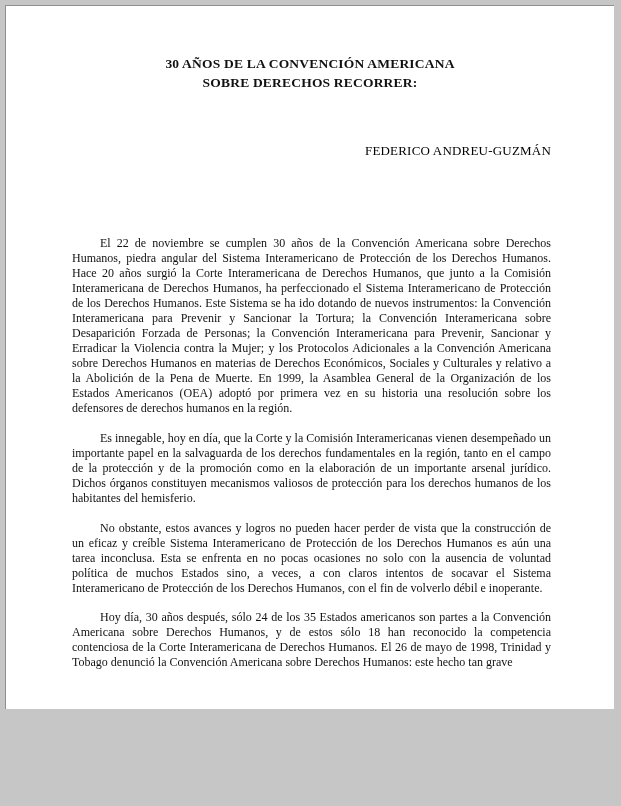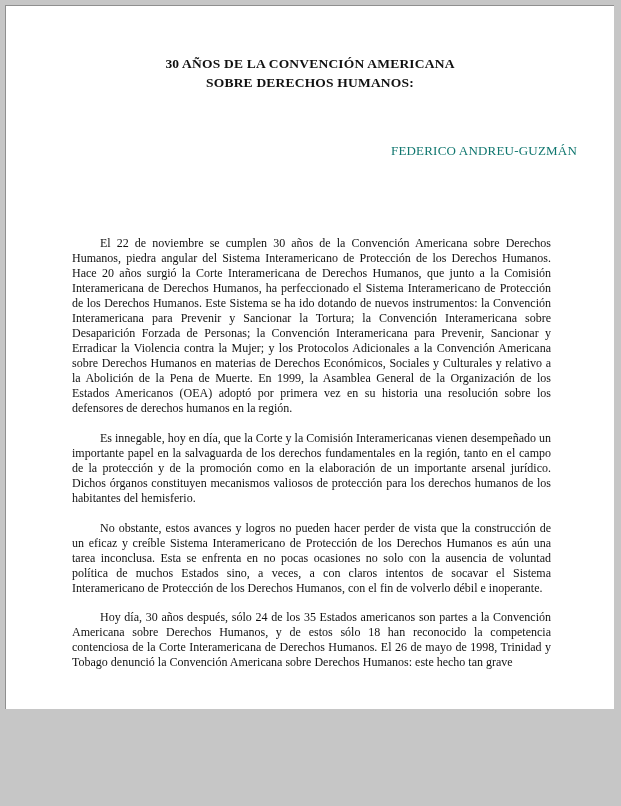--- a/index.html
+++ b/index.html
@@ -35,26 +35,26 @@
   .doc-title {
     margin: 49px 40px 0 40px;
     text-align: center;
     font-weight: bold;
     font-size: 13.5px;
     line-height: 18.5px;
     letter-spacing: 0.2px;
     color: #111111;
   }
   .author-line {
-    margin: 51px 37px 0 66px;
+    margin: 51px 63px 0 66px;
     text-align: right;
     font-size: 13px;
     line-height: 16px;
     letter-spacing: 0.2px;
-    color: #0f766e;
+    color: #000000;
   }
   .body-text {
     margin: 77px 63px 0 66px;
   }
   .body-text p {
     margin: 0 0 14.8px 0;
     font-size: 12px;
     line-height: 15px;
     text-align: justify;
     text-indent: 28px;
@@ -73,21 +73,21 @@
 </style>
 </head>
 <body>
 
 <div class="canvas">
   <div class="page">
     <div class="page-inner">
 
       <div class="doc-title">
         <div>30 AÑOS DE LA CONVENCIÓN AMERICANA</div>
-        <div>SOBRE DERECHOS HUMANOS:</div>
+        <div>SOBRE DERECHOS RECORRER:</div>
       </div>
 
       <div class="author-line">FEDERICO ANDREU-GUZMÁN</div>
 
       <div class="body-text">
         <p>El 22 de noviembre se cumplen 30 años de la Convención Americana sobre Derechos Humanos,  piedra angular del Sistema  Interamericano de Protección de los Derechos Humanos. Hace 20 años surgió la Corte Interamericana de Derechos Humanos, que junto a la Comisión Interamericana de Derechos Humanos, ha perfeccionado el Sistema Interamericano de Protección de los Derechos Humanos. Este Sistema se ha ido dotando de nuevos instrumentos: la Convención Interamericana para Prevenir y Sancionar la Tortura; la Convención Interamericana sobre Desaparición Forzada de Personas; la Convención Interamericana para Prevenir, Sancionar y Erradicar la Violencia contra la Mujer; y los  Protocolos Adicionales a la Convención Americana sobre Derechos Humanos en materias de Derechos Económicos, Sociales y Culturales y relativo a la Abolición de la Pena de Muerte. En 1999, la Asamblea General de la Organización de los Estados Americanos (OEA) adoptó por primera vez en su historia una resolución sobre los defensores de derechos humanos en la región.</p>
         <p>Es innegable, hoy en día, que la Corte y la Comisión Interamericanas vienen desempeñado un importante papel en la salvaguarda de los derechos fundamentales en la región, tanto en el campo de la protección y de la promoción como en la elaboración de un importante  arsenal jurídico. Dichos órganos constituyen mecanismos valiosos de protección para los derechos humanos de los habitantes del hemisferio.</p>
         <p>No obstante, estos avances y logros no pueden hacer perder de vista que la construcción de un eficaz y creíble Sistema Interamericano de Protección de los Derechos Humanos es aún una tarea inconclusa. Esta se enfrenta en no pocas ocasiones no solo con la ausencia de voluntad política de muchos Estados sino, a veces, a con claros intentos de socavar el Sistema Interamericano de Protección de los Derechos Humanos, con el fin de volverlo débil e inoperante.</p>
         <p>Hoy día, 30 años después, sólo 24 de los 35 Estados americanos son partes a la Convención Americana sobre Derechos Humanos, y de estos sólo 18 han reconocido la competencia contenciosa de la Corte Interamericana de Derechos Humanos. El 26 de mayo de 1998, Trinidad y Tobago denunció la Convención Americana sobre Derechos Humanos: este hecho tan grave</p>
       </div>

